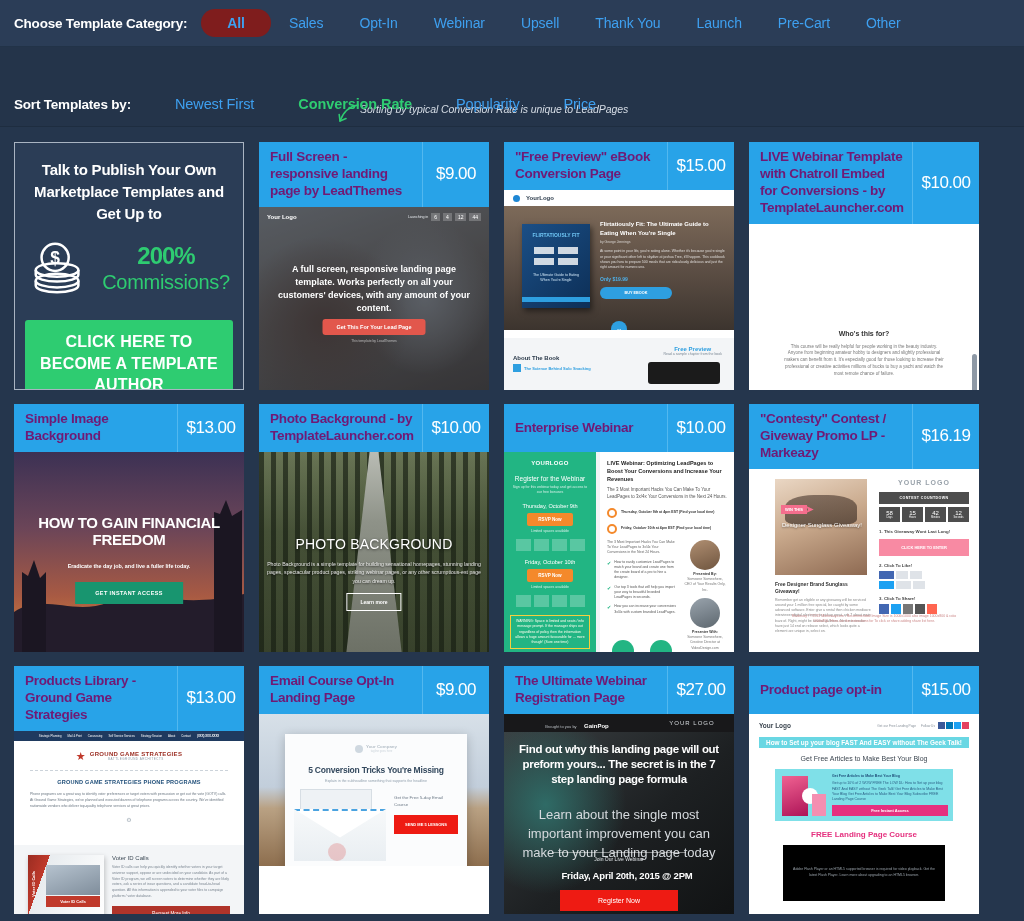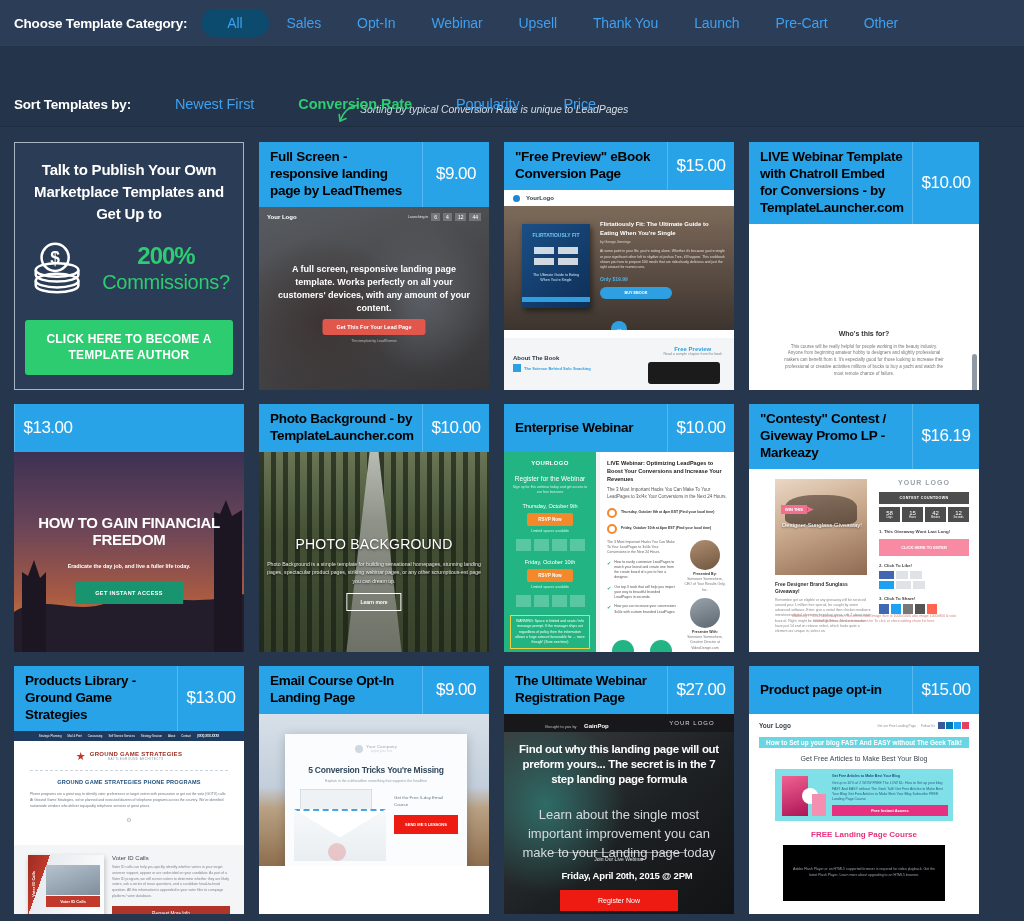--- a/index.html
+++ b/index.html
@@ -32,23 +32,23 @@
     color: #3ea0f0;
     font-size: 14px;
     font-weight: 400;
     padding: 6px 18px;
     border-radius: 16px;
     white-space: nowrap;
     cursor: pointer;
     letter-spacing: -0.1px;
   }
   .cat-item.active {
-    background: #0c4a6e;
+    background: #7f1d1d;
     color: #3ea0f0;
-    font-weight: 400;
+    font-weight: 700;
     padding: 6px 26px;
   }
 
   
   .sort-bar {
     height: 80px;
     background: #24344a;
     position: relative;
     border-bottom: 1px solid #1e2d40;
   }
@@ -142,21 +142,21 @@
     color: #2ecc71;
     font-size: 20px;
     font-weight: 400;
     margin-top: 3px;
     letter-spacing: -0.3px;
   }
   .promo-btn {
     margin-top: 20px;
     background: #2ecc71;
     color: #ffffff;
-    font-size: 12px;
+    font-size: 16px;
     font-weight: 700;
     text-align: center;
     padding: 11px 8px;
     width: 208px;
     border-radius: 3px;
     line-height: 1.35;
     letter-spacing: 0.2px;
     border: none;
     cursor: pointer;
     font-family: "Liberation Sans", sans-serif;
@@ -164,21 +164,21 @@
 
   
   .card-head {
     background: #28a3e8;
     display: flex;
     align-items: stretch;
     min-height: 48px;
   }
   .card-title {
     flex: 1;
-    color: #000000;
+    color: #701a75;
     font-size: 13.5px;
     font-weight: 700;
     line-height: 1.25;
     padding: 7px 8px 7px 11px;
     letter-spacing: -0.3px;
     display: flex;
     align-items: center;
   }
   .card-price {
     width: 67px;
@@ -402,20 +402,21 @@
           <div class="ctr" style="color:#333;font-size:7px;font-weight:700;">Who's this for?</div>
           <div class="tiny2 ctr" style="color:#777;margin-top:7px;">This course will be really helpful for people working in the beauty industry. Anyone from beginning amateur hobby to designers and slightly professional makers can benefit from it. It's especially good for those looking to increase their professional or creative activities millions of bucks to buy a yacht and watch the most remote chance of failure.</div>
         </div>
         <div class="scrollbar-thumb" style="top:130px;"></div>
       </div>
     </div>
   </div>
 
   <div class="card">
     <div class="card-head">
+      <div class="card-title">Simple Image Background</div>
       <div class="card-price">$13.00</div>
     </div>
     <div class="card-thumb" style="height:200px;">
       <div class="mini">
           <div class="bg-night"></div>
         <svg viewBox="0 0 230 200" preserveAspectRatio="none" style="position:absolute;inset:0;width:100%;height:100%;">
           <path d="M0 160 C 30 140 60 165 95 150 C 130 136 165 158 230 142 L230 200 L0 200 Z" fill="#231c2b"></path>
           <path d="M200 200 L200 60 L206 62 L212 48 L218 64 L228 58 L228 200 Z" fill="#1b1622"></path>
           <path d="M8 200 L8 120 L14 124 L20 108 L26 126 L32 120 L32 200 Z" fill="#1b1622"></path>
         </svg>

